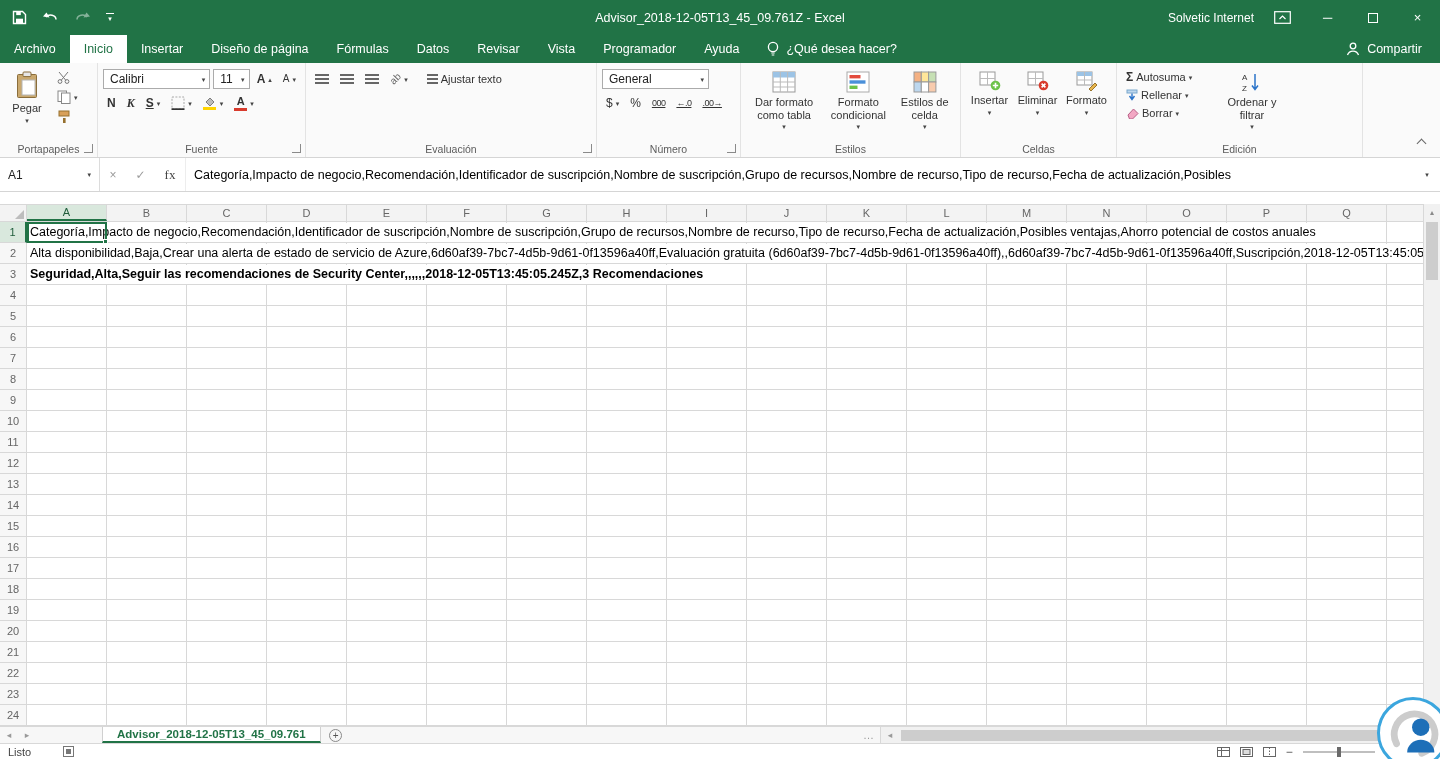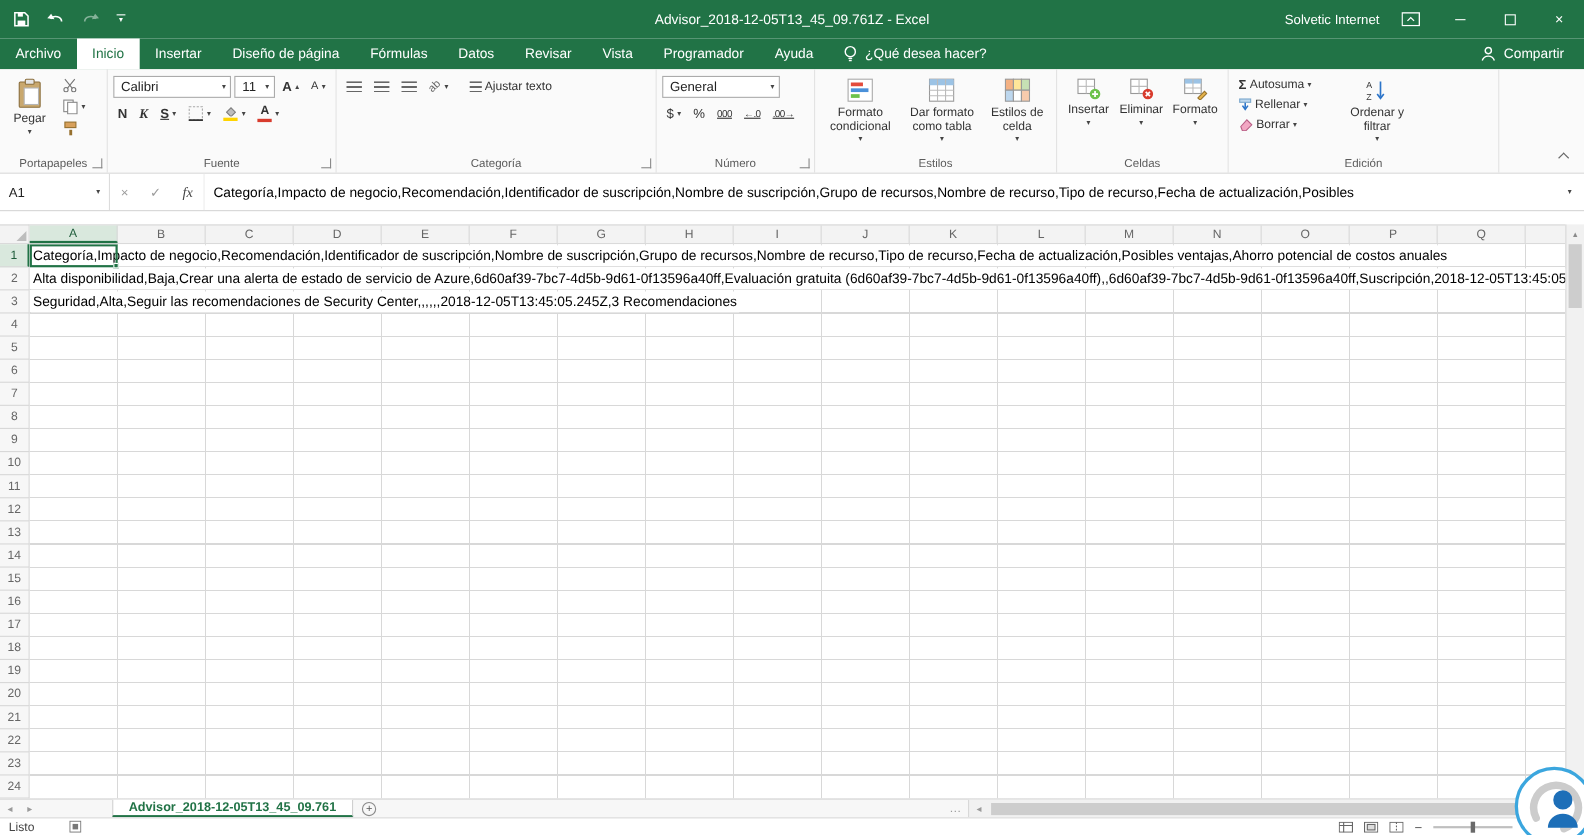--- a/index.html
+++ b/index.html
@@ -49,21 +49,21 @@
   .redbar{width:13px;height:3px;background:#d83b2d;}
   .ylwbar{width:13px;height:3px;background:#ffd400;}
   .colstack{display:flex;flex-direction:column;align-items:center;gap:1px;font-size:11px;font-weight:bold;color:#333;line-height:1;}
   .chevup{width:7px;height:7px;border-left:1.5px solid #666;border-top:1.5px solid #666;transform:rotate(45deg);margin:0 auto;}
   #collapse{position:absolute;right:8px;bottom:6px;width:22px;height:16px;display:flex;align-items:center;justify-content:center;}
   .dectxt{font-size:9px;color:#333;letter-spacing:-.5px;text-decoration:underline;}
   
   #fbar{position:absolute;left:0;top:158px;width:1440px;height:34px;background:#fff;border-bottom:1px solid #d5d5d5;display:flex;align-items:stretch;font-size:12px;}
   .namebox{width:100px;border-right:1px solid #dcdcdc;display:flex;align-items:center;justify-content:space-between;padding:0 8px;color:#222;}
   .fbbtns{width:86px;display:flex;align-items:center;justify-content:space-around;color:#9b9b9b;border-right:1px solid #ededed;}
-  .fx{font-family:"Liberation Serif",serif;font-style:italic;color:#444;font-size:13px;}
+  .fx{font-family:"Liberation Serif",serif;color:#444;font-size:13px;}
   .fbcontent{flex:1;display:flex;align-items:center;padding-left:8px;overflow:hidden;white-space:nowrap;color:#000;font-size:12.5px;}
   .fbexp{width:26px;display:flex;align-items:center;justify-content:center;color:#777;}
   
   #corner{position:absolute;left:0;top:204px;width:27px;height:18px;background:#f3f3f3;border:1px solid #d8d8d8;border-left:none;}
   #corner i{position:absolute;right:2px;bottom:2px;width:0;height:0;border-left:9px solid transparent;border-bottom:9px solid #bdbdbd;}
   #colheaders{position:absolute;left:27px;top:204px;width:1396px;height:18px;display:flex;background:#f3f3f3;border-top:1px solid #d8d8d8;border-bottom:1px solid #d8d8d8;}
   .colhdr{width:80px;flex:0 0 80px;display:flex;align-items:center;justify-content:center;font-size:11px;color:#666;border-right:1px solid #d8d8d8;}
   .colhdr.sel{background:#d9e8dd;border-bottom:2px solid #217346;color:#1e5c3a;}
   .colhdr.partial{flex:0 0 36px;width:36px;border-right:none;}
   #rownums{position:absolute;left:0;top:222px;width:27px;height:504px;background:#f7f7f7;}
@@ -291,21 +291,21 @@
         </span>
       <span class="sb">
           <span class="glyph" style="font-size:10px;transform:rotate(-45deg);color:#666">ab</span>
           <span class="caret">▾</span>
         </span>
       <span class="sb" style="margin-left:8px">
           <span class="icon-bars" style="width:11px"></span>
           <span>Ajustar texto</span>
         </span>
     </div>
-    <span class="grplabel">Categoría</span>
+    <span class="grplabel">Evaluación</span>
     <span class="launcher"></span>
   </div>
 
   <div class="grp" style="width:144px">
     <div class="rrow">
       <div class="combo" style="width:107px">
           <span>General</span>
           <span class="caret">▾</span>
         </div>
     </div>
@@ -325,44 +325,44 @@
         </span>
       <span class="sb">
           <span class="dectxt">.00→</span>
         </span>
     </div>
     <span class="grplabel">Número</span>
     <span class="launcher"></span>
   </div>
 
   <div class="grp" style="width:220px;display:flex;align-items:flex-start;">
-    <div class="bb" style="width:74px">
-      <span>
-          <svg width="24" height="22" viewBox="0 0 24 22">
-            <rect x="1" y="1" width="22" height="20" fill="#fff" stroke="#aaa"></rect>
-            <rect x="3.5" y="4" width="11" height="3.4" fill="#e34b3c"></rect>
-            <rect x="3.5" y="9.3" width="16" height="3.4" fill="#4a90d9"></rect>
-            <rect x="3.5" y="14.6" width="8" height="3.4" fill="#6cc24a"></rect>
-          </svg>
-        </span>
-      <span class="lbl">Formato condicional</span>
-      <span class="caret">▾</span>
-    </div>
     <div class="bb" style="width:78px">
       <span>
           <svg width="24" height="22" viewBox="0 0 24 22">
             <rect x="1" y="1" width="22" height="20" fill="#fff" stroke="#999"></rect>
             <rect x="1" y="1" width="22" height="5.5" fill="#9cc3e5"></rect>
             <line x1="1" y1="11" x2="23" y2="11" stroke="#bbb"></line>
             <line x1="1" y1="16" x2="23" y2="16" stroke="#bbb"></line>
             <line x1="8.3" y1="1" x2="8.3" y2="21" stroke="#bbb"></line>
             <line x1="15.6" y1="1" x2="15.6" y2="21" stroke="#bbb"></line>
           </svg>
         </span>
       <span class="lbl">Dar formato como tabla</span>
+      <span class="caret">▾</span>
+    </div>
+    <div class="bb" style="width:74px">
+      <span>
+          <svg width="24" height="22" viewBox="0 0 24 22">
+            <rect x="1" y="1" width="22" height="20" fill="#fff" stroke="#aaa"></rect>
+            <rect x="3.5" y="4" width="11" height="3.4" fill="#e34b3c"></rect>
+            <rect x="3.5" y="9.3" width="16" height="3.4" fill="#4a90d9"></rect>
+            <rect x="3.5" y="14.6" width="8" height="3.4" fill="#6cc24a"></rect>
+          </svg>
+        </span>
+      <span class="lbl">Formato condicional</span>
       <span class="caret">▾</span>
     </div>
     <div class="bb" style="width:62px">
       <span>
           <svg width="24" height="22" viewBox="0 0 24 22">
             <rect x="1" y="1" width="7.3" height="10" fill="#f4b183" stroke="#999"></rect>
             <rect x="8.3" y="1" width="7.3" height="10" fill="#ffe699" stroke="#999"></rect>
             <rect x="15.6" y="1" width="7.3" height="10" fill="#c6e0b4" stroke="#999"></rect>
             <rect x="1" y="11" width="7.3" height="10" fill="#bdd7ee" stroke="#999"></rect>
             <rect x="8.3" y="11" width="7.3" height="10" fill="#fff" stroke="#999"></rect>
@@ -526,21 +526,21 @@
     <div class="rownum">22</div>
     <div class="rownum">23</div>
     <div class="rownum">24</div>
   </div>
 <div id="gridcells">
   <div class="selbox">
       <i></i>
     </div>
 <div class="cellrow" style="top: 1px;">Categoría,Impacto de negocio,Recomendación,Identificador de suscripción,Nombre de suscripción,Grupo de recursos,Nombre de recurso,Tipo de recurso,Fecha de actualización,Posibles ventajas,Ahorro potencial de costos anuales</div>
     <div class="cellrow" style="top: 22px;">Alta disponibilidad,Baja,Crear una alerta de estado de servicio de Azure,6d60af39-7bc7-4d5b-9d61-0f13596a40ff,Evaluación gratuita (6d60af39-7bc7-4d5b-9d61-0f13596a40ff),,6d60af39-7bc7-4d5b-9d61-0f13596a40ff,Suscripción,2018-12-05T13:45:05.245Z</div>
-    <div class="cellrow" style="top: 43px;">Seguridad,Alta,Seguir las recomendaciones de Security Center,,,,,,2018-12-05T13:45:05.245Z,3 Recomendaciones</div>
+    <div class="cellrow" style="top: 43px; font-weight: bold;">Seguridad,Alta,Seguir las recomendaciones de Security Center,,,,,,2018-12-05T13:45:05.245Z,3 Recomendaciones</div>
   </div>
 
 <div id="vscroll">
   <div class="varrow">▴</div>
   <div id="vthumb"></div>
   <div class="varrow" id="vdown">▾</div>
 </div>
 
 <div id="sheetbar">
   <span class="navarr">◂</span>

